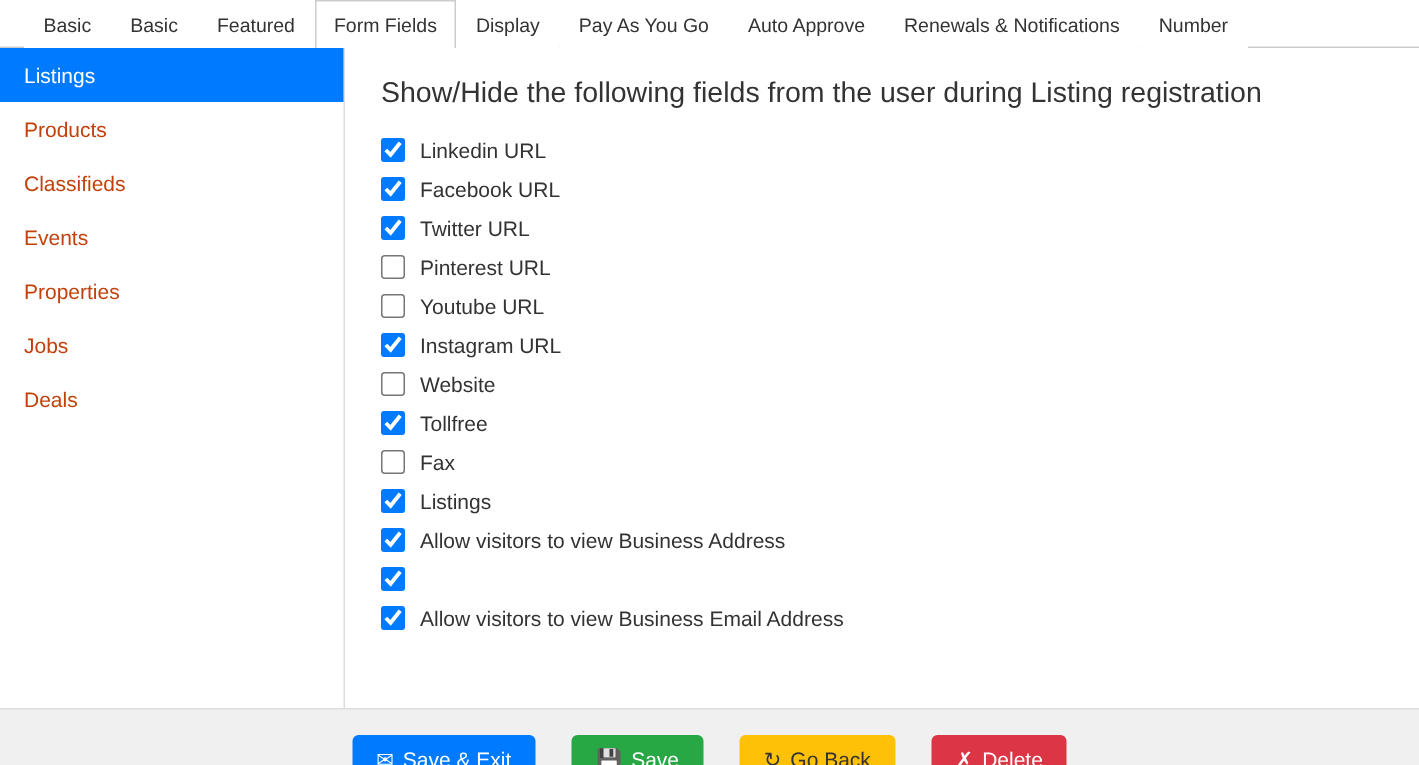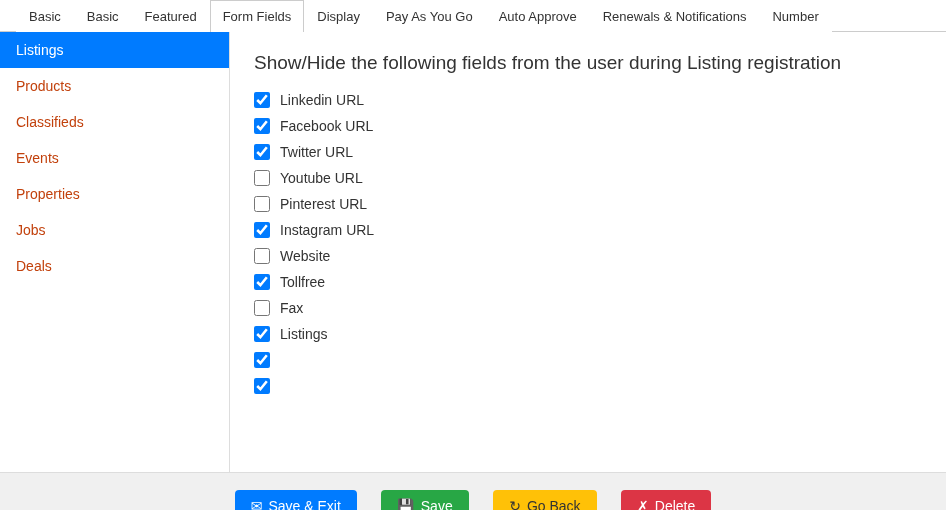--- a/index.html
+++ b/index.html
@@ -148,27 +148,27 @@
         <li>
           <input type="checkbox" checked="" style="">
           <span>Facebook URL</span>
         </li>
         <li>
           <input type="checkbox" checked="" style="">
           <span>Twitter URL</span>
         </li>
         <li>
           <input type="checkbox" style="">
+          <span>Pinterest URL</span>
+        </li>
+        <li>
+          <input type="checkbox" style="">
           <span>Youtube URL</span>
         </li>
         <li>
-          <input type="checkbox" style="">
-          <span>Pinterest URL</span>
-        </li>
-        <li>
           <input type="checkbox" checked="" style="">
           <span>Instagram URL</span>
         </li>
         <li>
           <input type="checkbox" style="">
           <span>Website</span>
         </li>
         <li>
           <input type="checkbox" checked="" style="">
           <span>Tollfree</span>
@@ -176,23 +176,28 @@
         <li>
           <input type="checkbox" style="">
           <span>Fax</span>
         </li>
         <li>
           <input type="checkbox" checked="" style="">
           <span>Listings</span>
         </li>
         <li>
           <input type="checkbox" checked="" style="">
-        </li>
-        <li>
-          <input type="checkbox" checked="" style="">
+          <span>Allow visitors to view Business Address</span>
+        </li>
+        <li>
+          <input type="checkbox" checked="" style="">
+        </li>
+        <li>
+          <input type="checkbox" checked="" style="">
+          <span>Allow visitors to view Business Email Address</span>
         </li>
       </ul>
   </div>
 </div>
 
 <div class="footer-bar">
   <button class="btn btn-save-exit">
     <span>✉</span>
     <span>Save &amp; Exit</span>
   </button>

